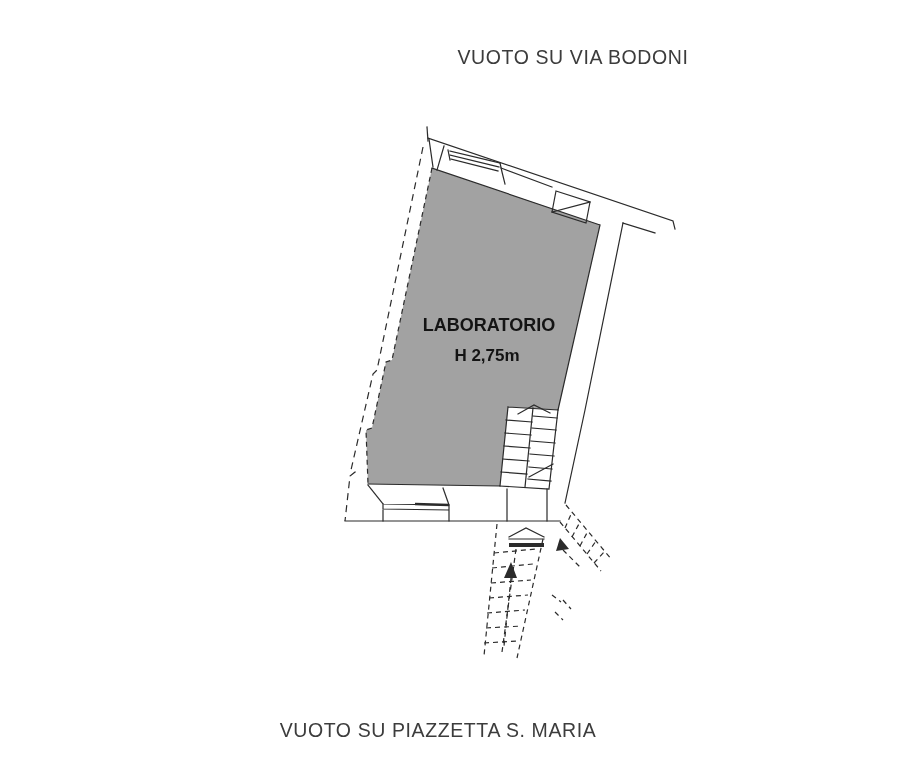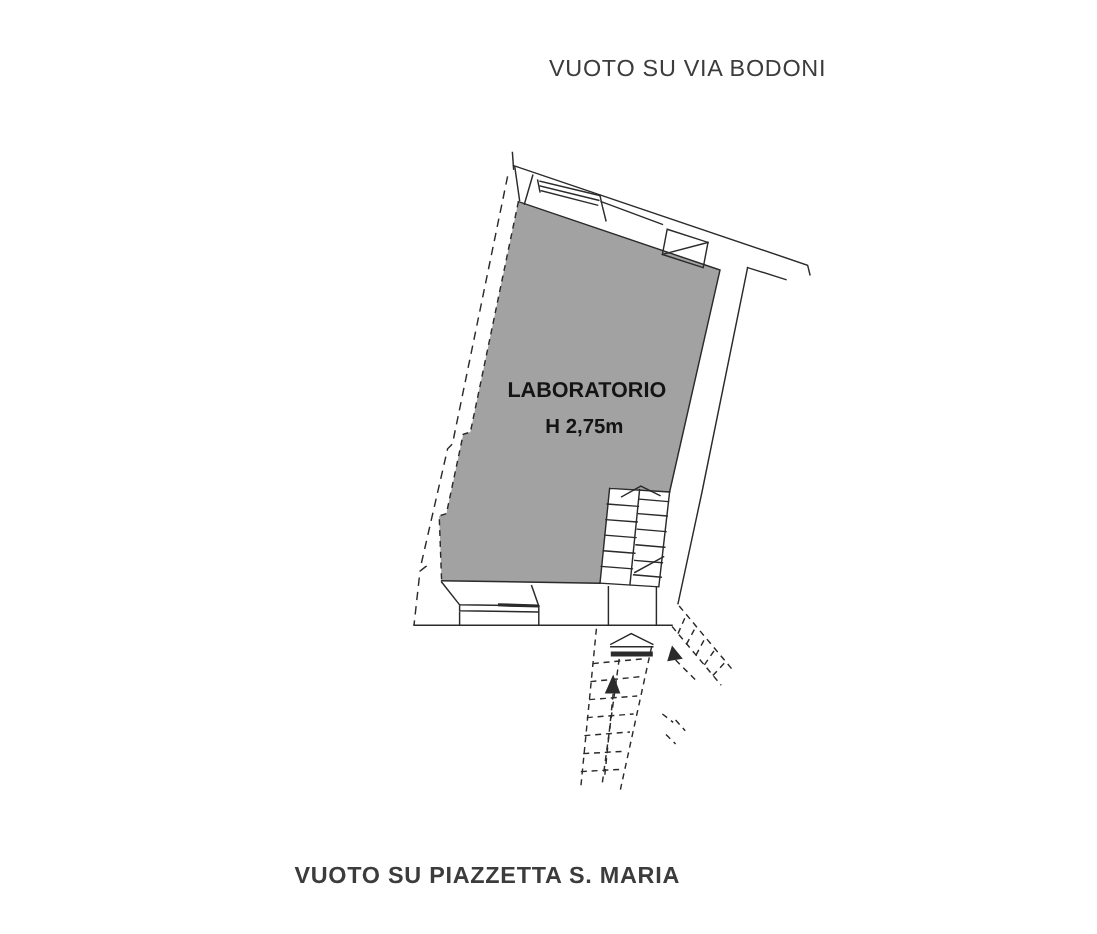--- a/index.html
+++ b/index.html
@@ -20,21 +20,21 @@
   .street-label{
     position:absolute;
     transform:translateX(-50%);
     white-space:nowrap;
     color:var(--label-text);
     font-size:19.5px;
     letter-spacing:0.6px;
     font-weight:400;
   }
   .label-top{left:573px;top:46px;}
-  .label-bottom{left:406px;top:719px;font-weight:bold;}
+  .label-bottom{left:438px;top:719px;}
   svg{position:absolute;left:0;top:0;}
   .ln{stroke:var(--line);stroke-width:1.2;fill:none;stroke-linecap:square;}
   .ln-bold{stroke:var(--line);stroke-width:2.6;fill:none;}
   .ln-thick{stroke:var(--line);stroke-width:4;fill:none;}
   .dash{stroke:var(--line);stroke-width:1.2;fill:none;stroke-dasharray:7 5;stroke-linecap:butt;}
   .dash-s{stroke:var(--line);stroke-width:1.2;fill:none;stroke-dasharray:5 4;stroke-linecap:butt;}
   .room-fill{fill:var(--room-fill);stroke:none;}
   .solid-fill{fill:var(--line);stroke:none;}
   .room-label{
     font-family:"Liberation Sans", sans-serif;

